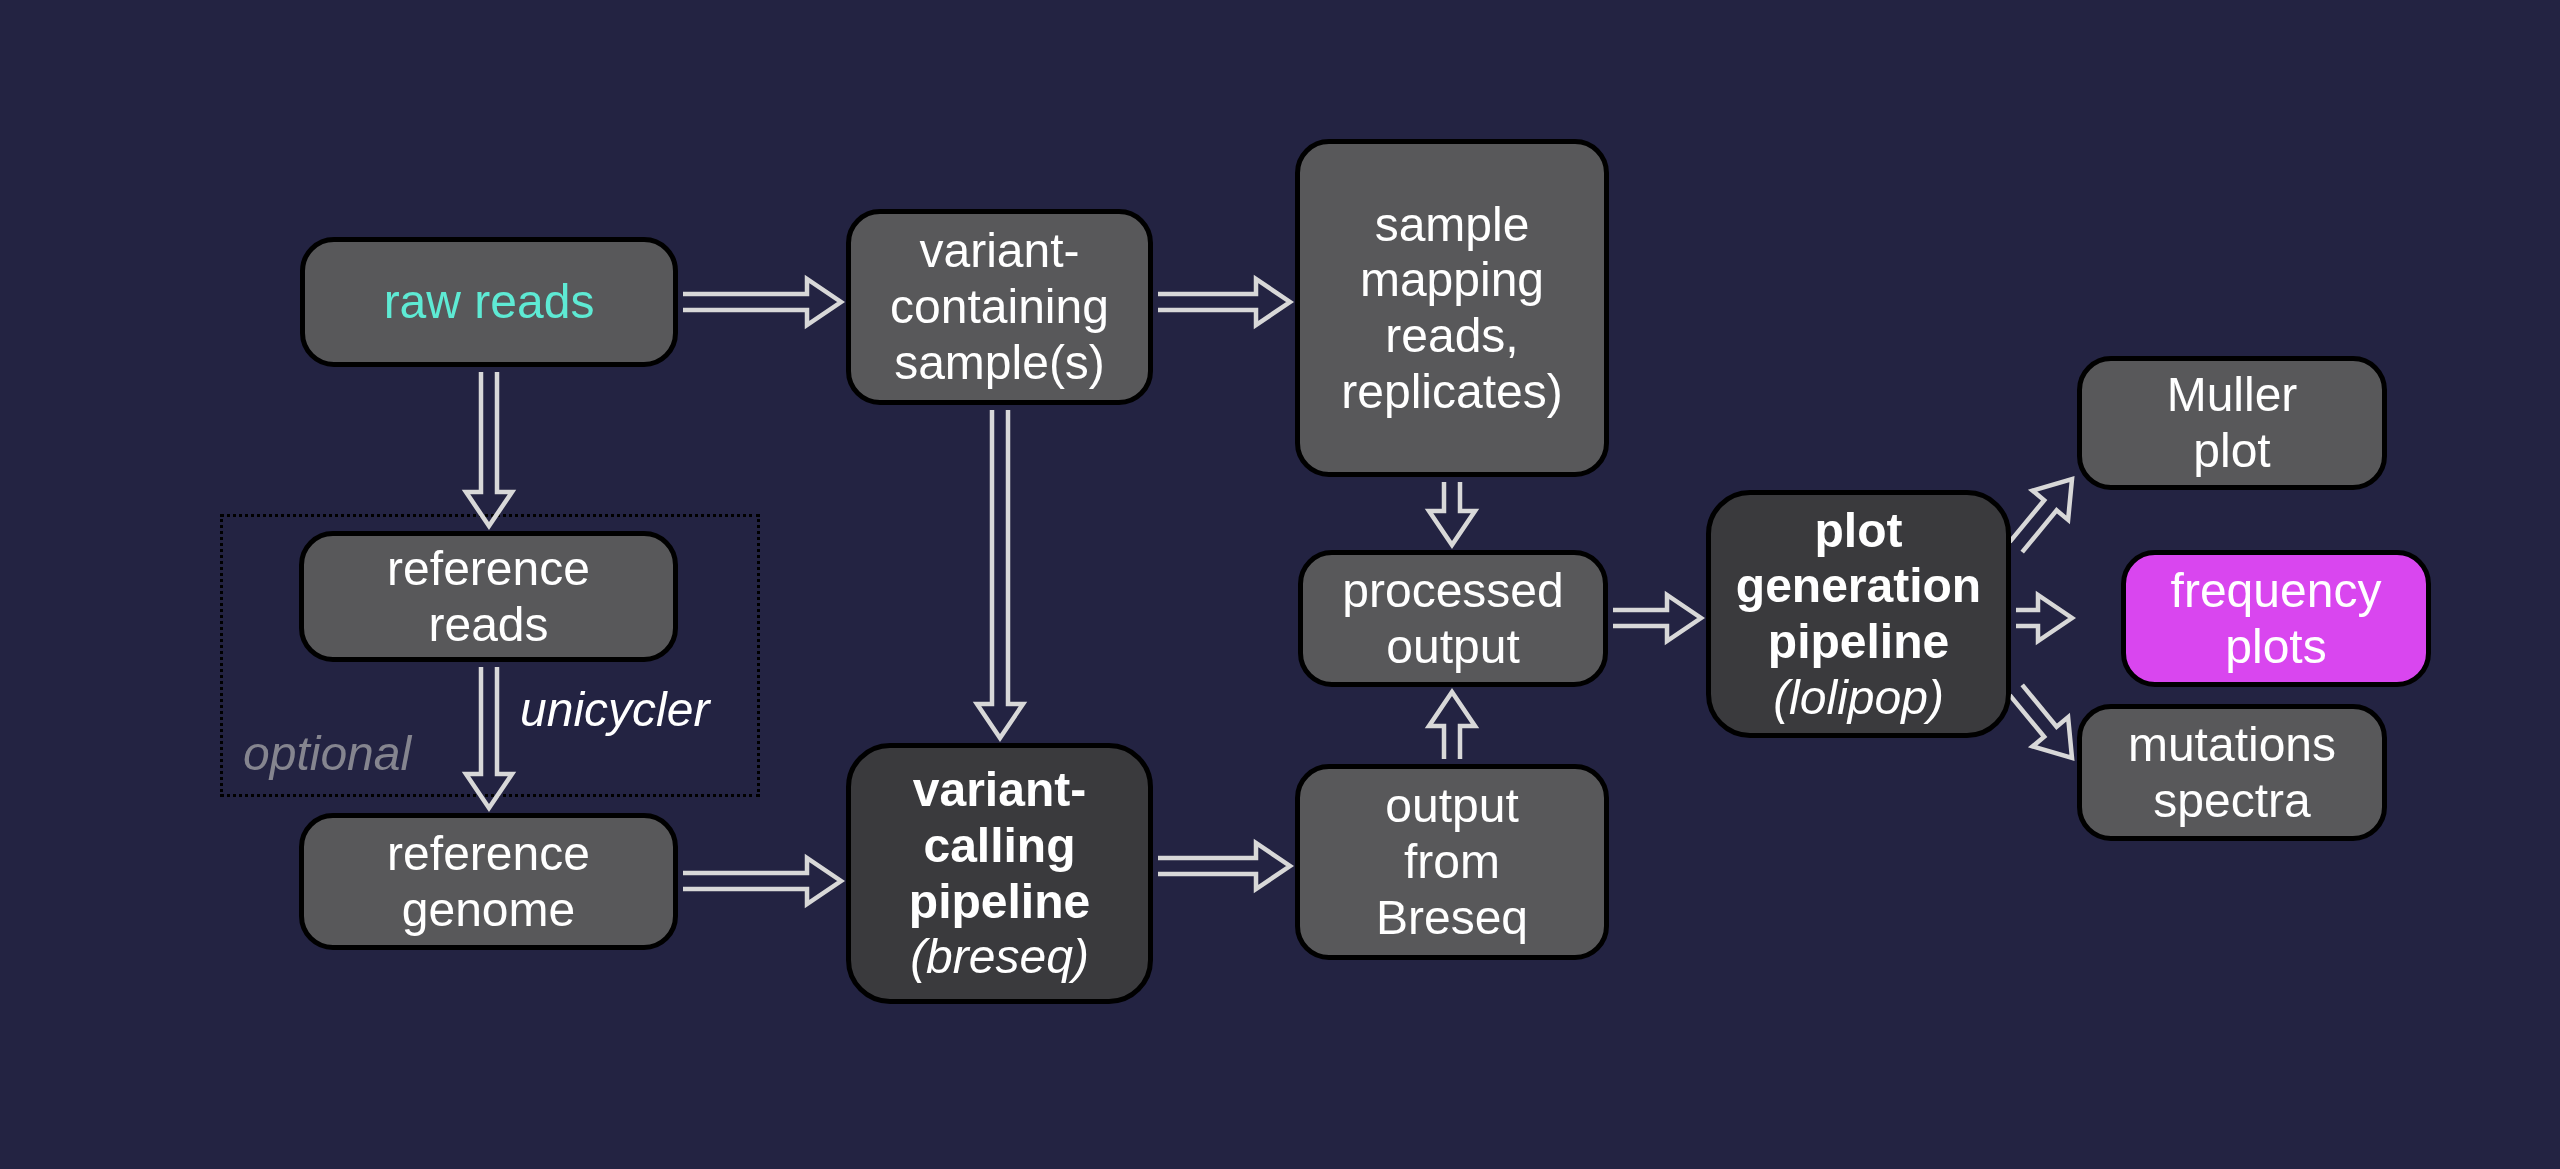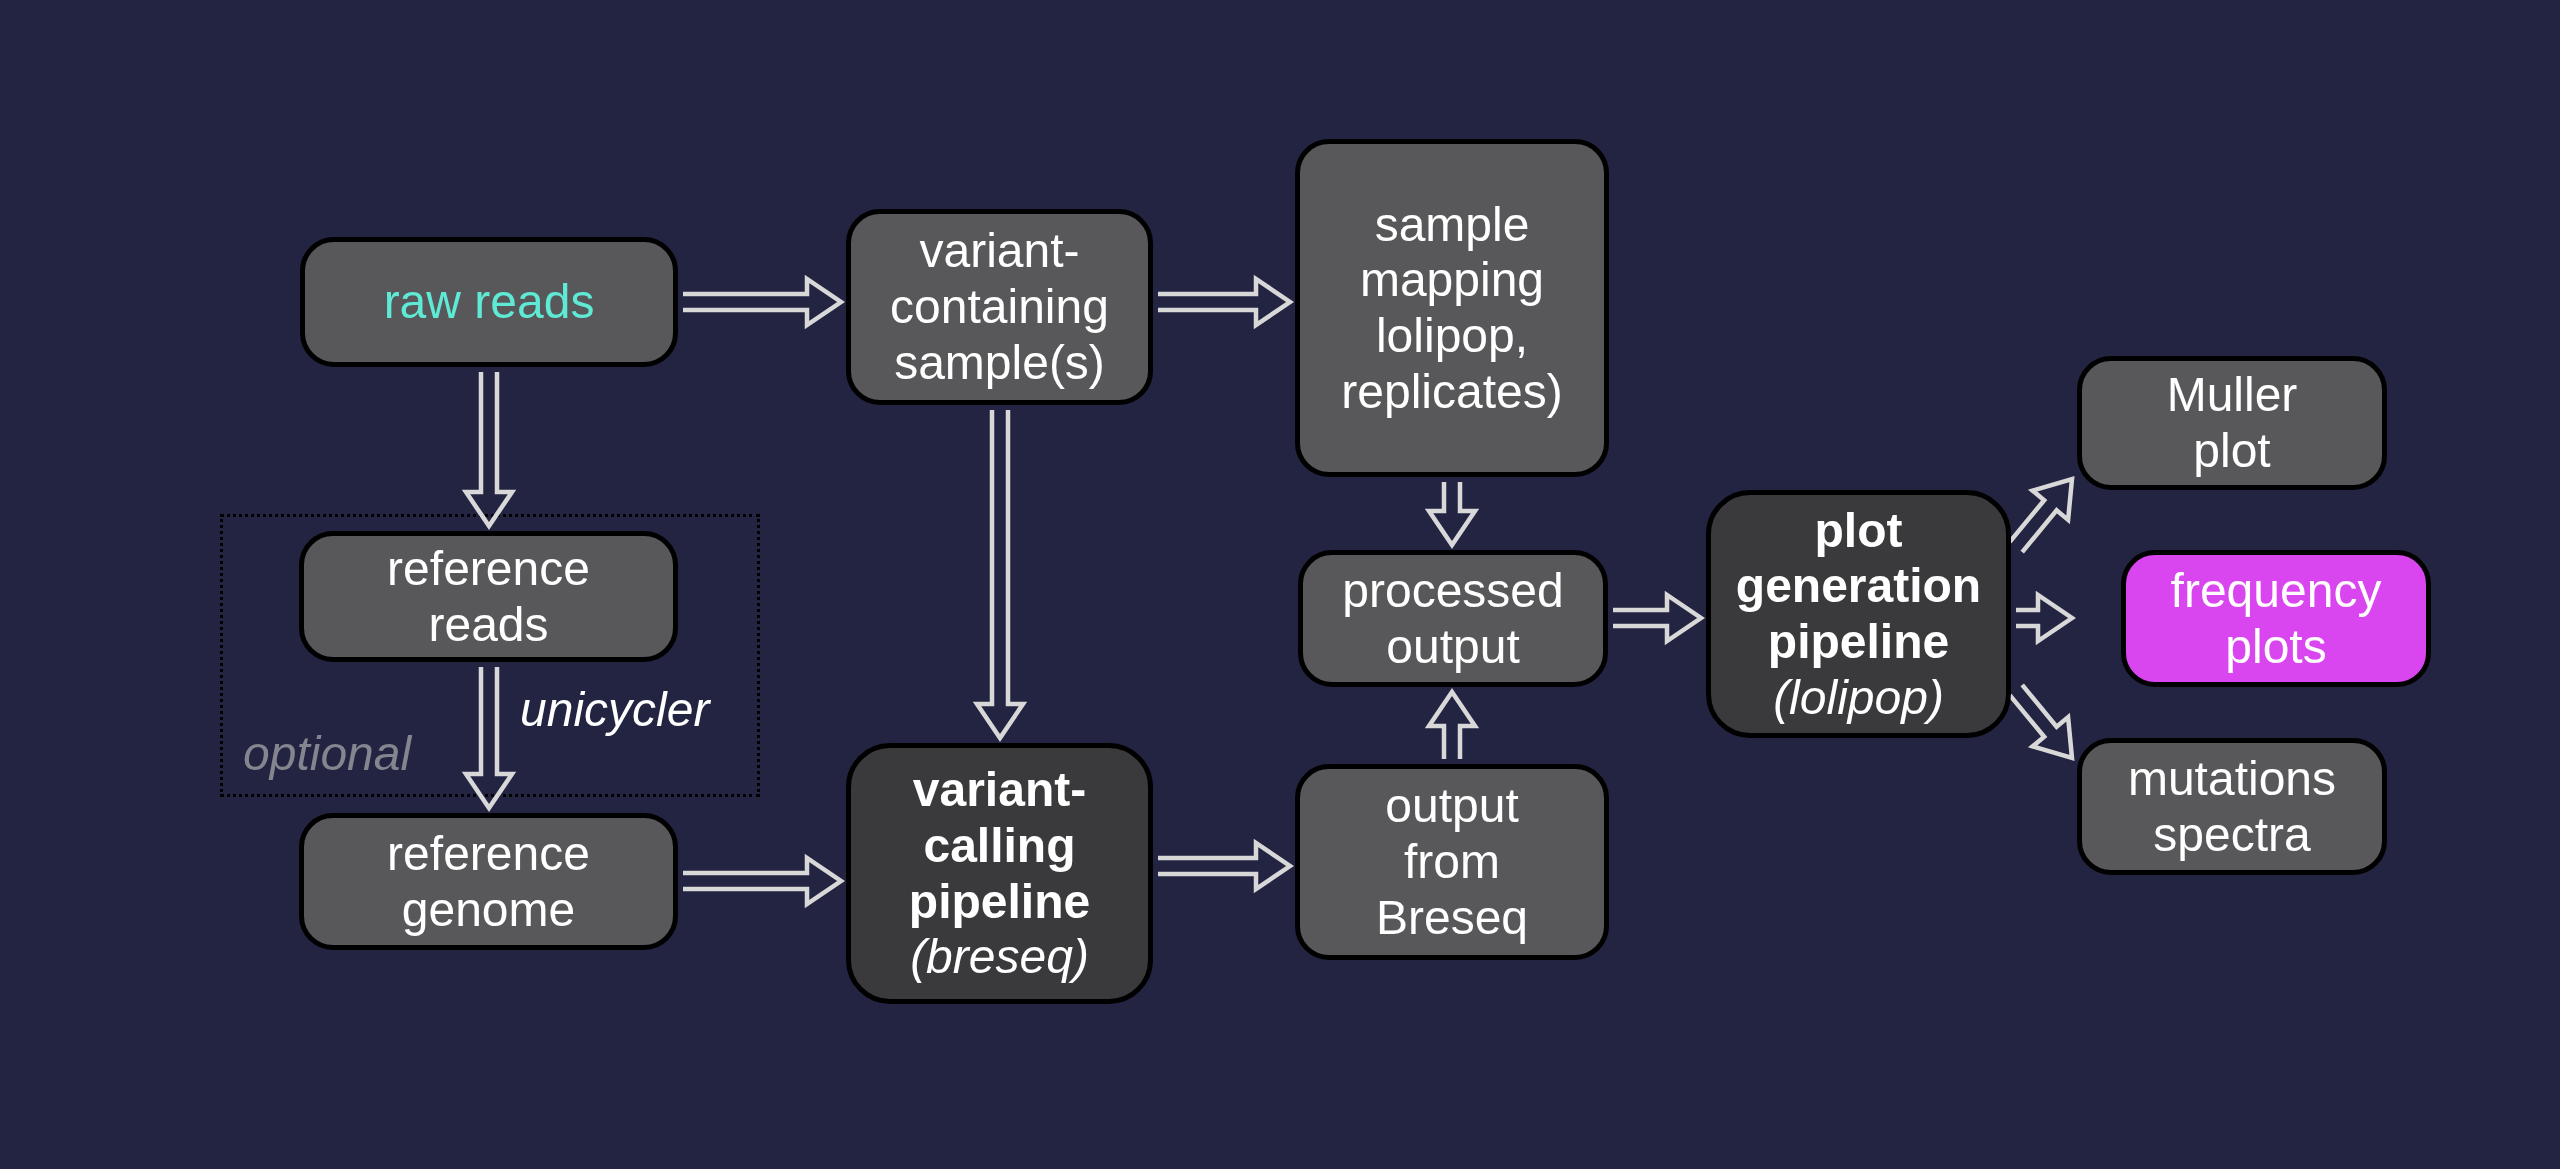--- a/index.html
+++ b/index.html
@@ -96,21 +96,21 @@
         <div class="line">raw reads</div>
       </div>
       <div class="node" style="left: 846px; top: 209px; width: 307px; height: 196px; background: rgb(88, 88, 90); border-color: rgb(0, 0, 0); color: rgb(255, 255, 255);">
         <div class="line">variant-</div>
         <div class="line">containing</div>
         <div class="line">sample(s)</div>
       </div>
       <div class="node" style="left: 1295px; top: 139px; width: 314px; height: 338px; background: rgb(88, 88, 90); border-color: rgb(0, 0, 0); color: rgb(255, 255, 255);">
         <div class="line">sample</div>
         <div class="line">mapping</div>
-        <div class="line">lolipop,</div>
+        <div class="line">reads,</div>
         <div class="line">replicates)</div>
       </div>
       <div class="node" style="left: 299px; top: 531px; width: 379px; height: 131px; background: rgb(88, 88, 90); border-color: rgb(0, 0, 0); color: rgb(255, 255, 255);">
         <div class="line">reference</div>
         <div class="line">reads</div>
       </div>
       <div class="node" style="left: 299px; top: 813px; width: 379px; height: 137px; background: rgb(88, 88, 90); border-color: rgb(0, 0, 0); color: rgb(255, 255, 255);">
         <div class="line">reference</div>
         <div class="line">genome</div>
       </div>
@@ -136,21 +136,21 @@
         <div class="line i">(lolipop)</div>
       </div>
       <div class="node" style="left: 2077px; top: 356px; width: 310px; height: 134px; background: rgb(88, 88, 90); border-color: rgb(0, 0, 0); color: rgb(255, 255, 255);">
         <div class="line">Muller</div>
         <div class="line">plot</div>
       </div>
       <div class="node" style="left: 2077px; top: 550px; width: 310px; height: 137px; background: #d946ef; border-color: rgb(0, 0, 0); color: rgb(255, 255, 255); margin-left: 44px;">
         <div class="line">frequency</div>
         <div class="line">plots</div>
       </div>
-      <div class="node" style="left: 2077px; top: 738px; width: 310px; height: 137px; background: rgb(88, 88, 90); border-color: rgb(0, 0, 0); color: rgb(255, 255, 255);">
+      <div class="node" style="left: 2077px; top: 704px; width: 310px; height: 137px; background: rgb(88, 88, 90); border-color: rgb(0, 0, 0); color: rgb(255, 255, 255);">
         <div class="line">mutations</div>
         <div class="line">spectra</div>
       </div>
     </div>
 
   <div class="annot" id="unicycler-label" style="left: 520px; top: 682px; text-align: right;">unicycler</div>
 
   <div class="annot" id="optional-label" style="left: 243px; top: 726px; color: rgb(133, 133, 143);">optional</div>
 </div>
 

